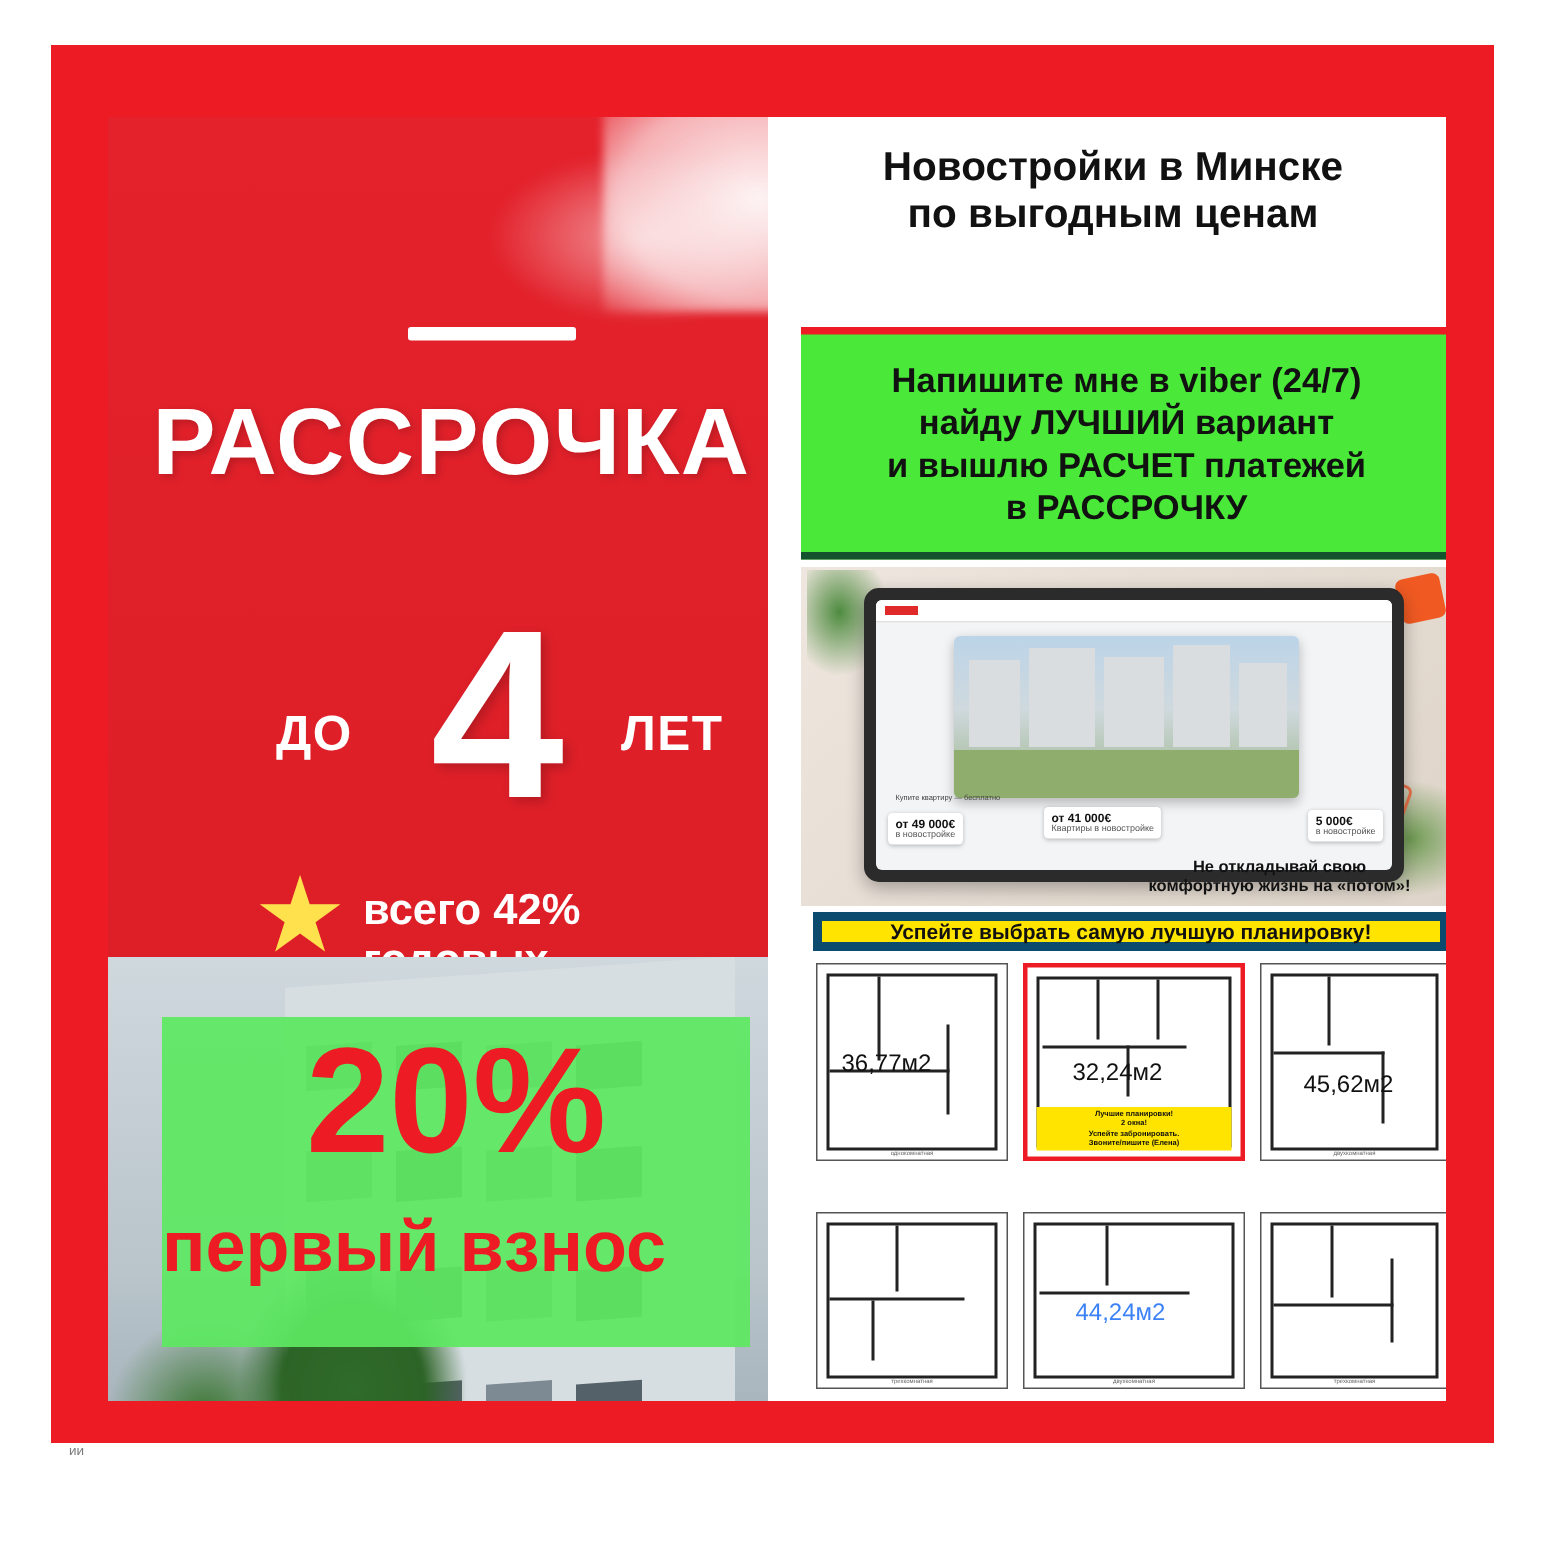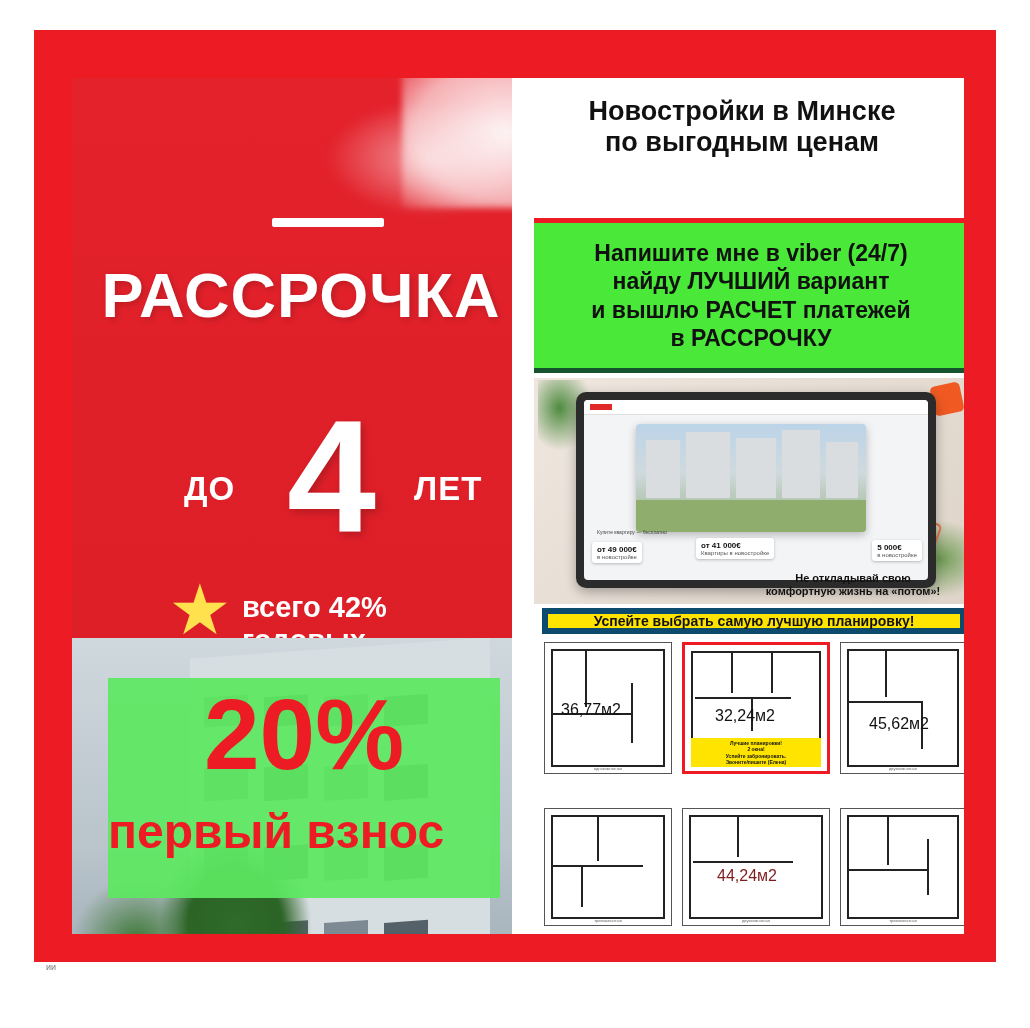--- a/index.html
+++ b/index.html
@@ -597,21 +597,21 @@
           <div class="w" style="left:52px; top:8px; width:2px; height:44px;"></div>
           <div class="w" style="left:8px; top:56px; width:90px; height:2px;"></div>
           <div class="w" style="left:36px; top:58px; width:2px; height:40px;"></div>
           <div class="plan-cap">трехкомнатная</div>
         </div>
 
         <div class="plan" style="left:148px; top:200px; width:148px; height:118px;">
           <div class="walls"></div>
           <div class="w" style="left:54px; top:8px; width:2px; height:40px;"></div>
           <div class="w" style="left:10px; top:52px; width:100px; height:2px;"></div>
-          <div class="plan-area" style="left:34px; top:58px; color:#7f1d1d;">44,24м2</div>
+          <div class="plan-area" style="left:34px; top:58px; color:#3b82f6;">44,24м2</div>
           <div class="plan-cap">двухкомнатная</div>
         </div>
 
         <div class="plan" style="left:306px; top:200px; width:126px; height:118px;">
           <div class="walls"></div>
           <div class="w" style="left:46px; top:8px; width:2px; height:48px;"></div>
           <div class="w" style="left:8px; top:60px; width:80px; height:2px;"></div>
           <div class="w" style="left:86px; top:30px; width:2px; height:56px;"></div>
           <div class="plan-cap">трехкомнатная</div>
         </div>

